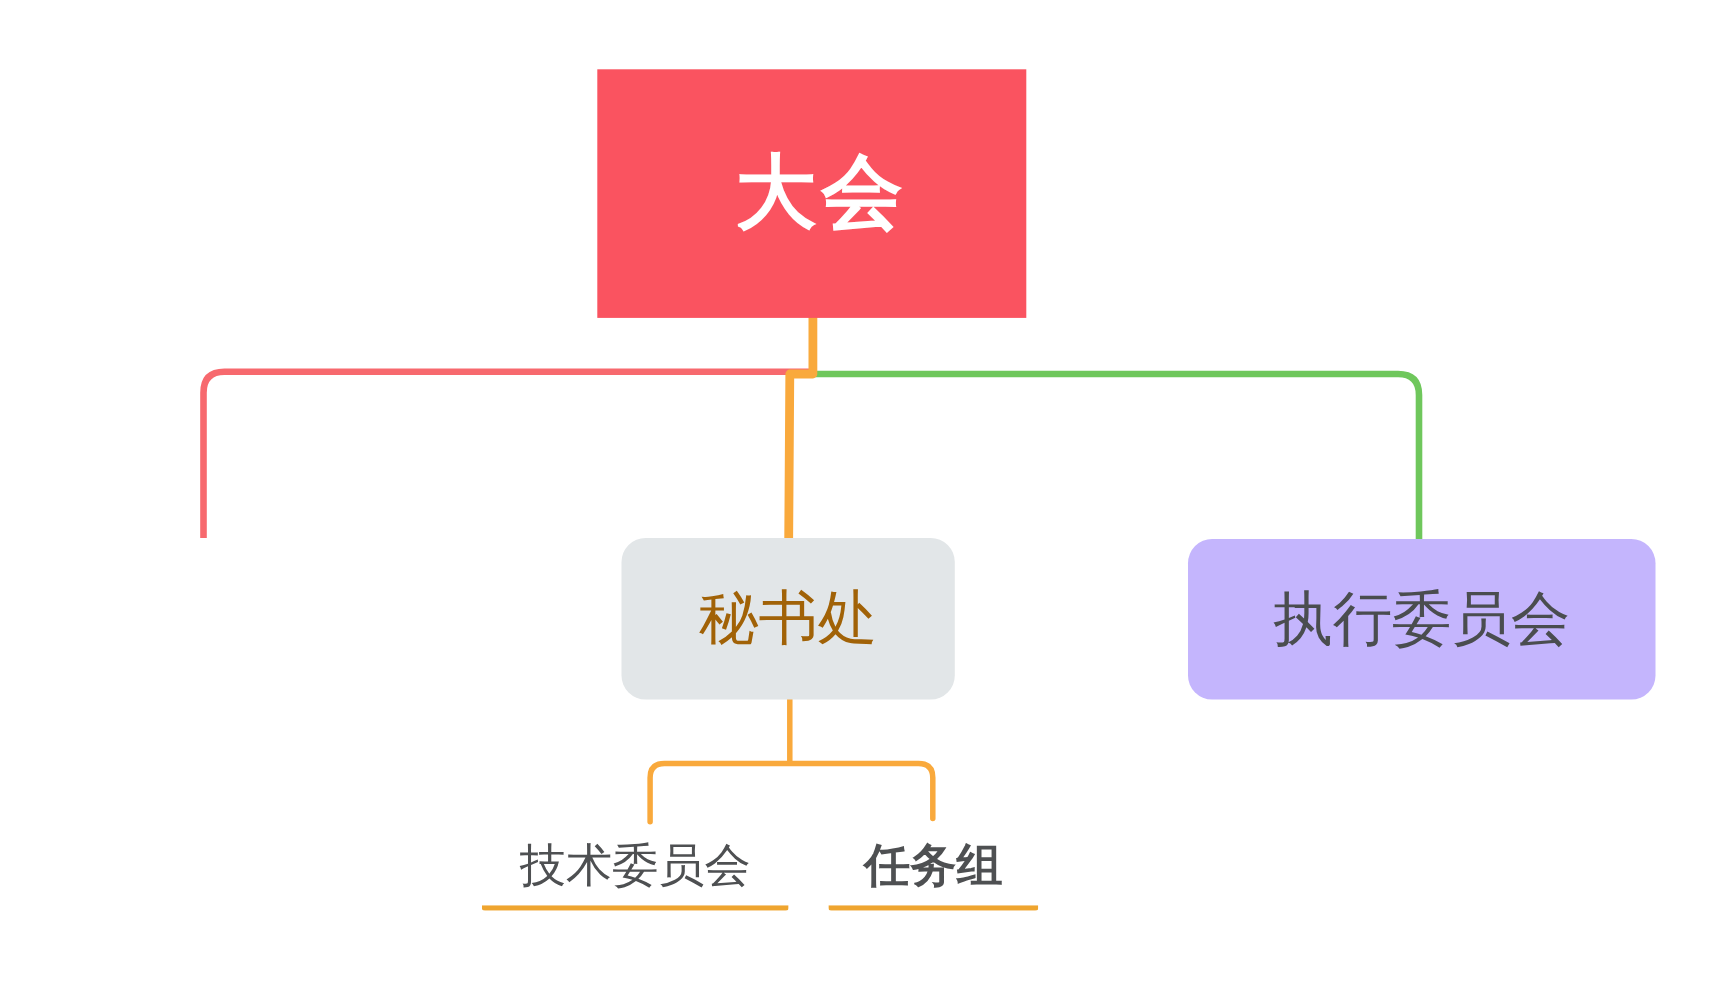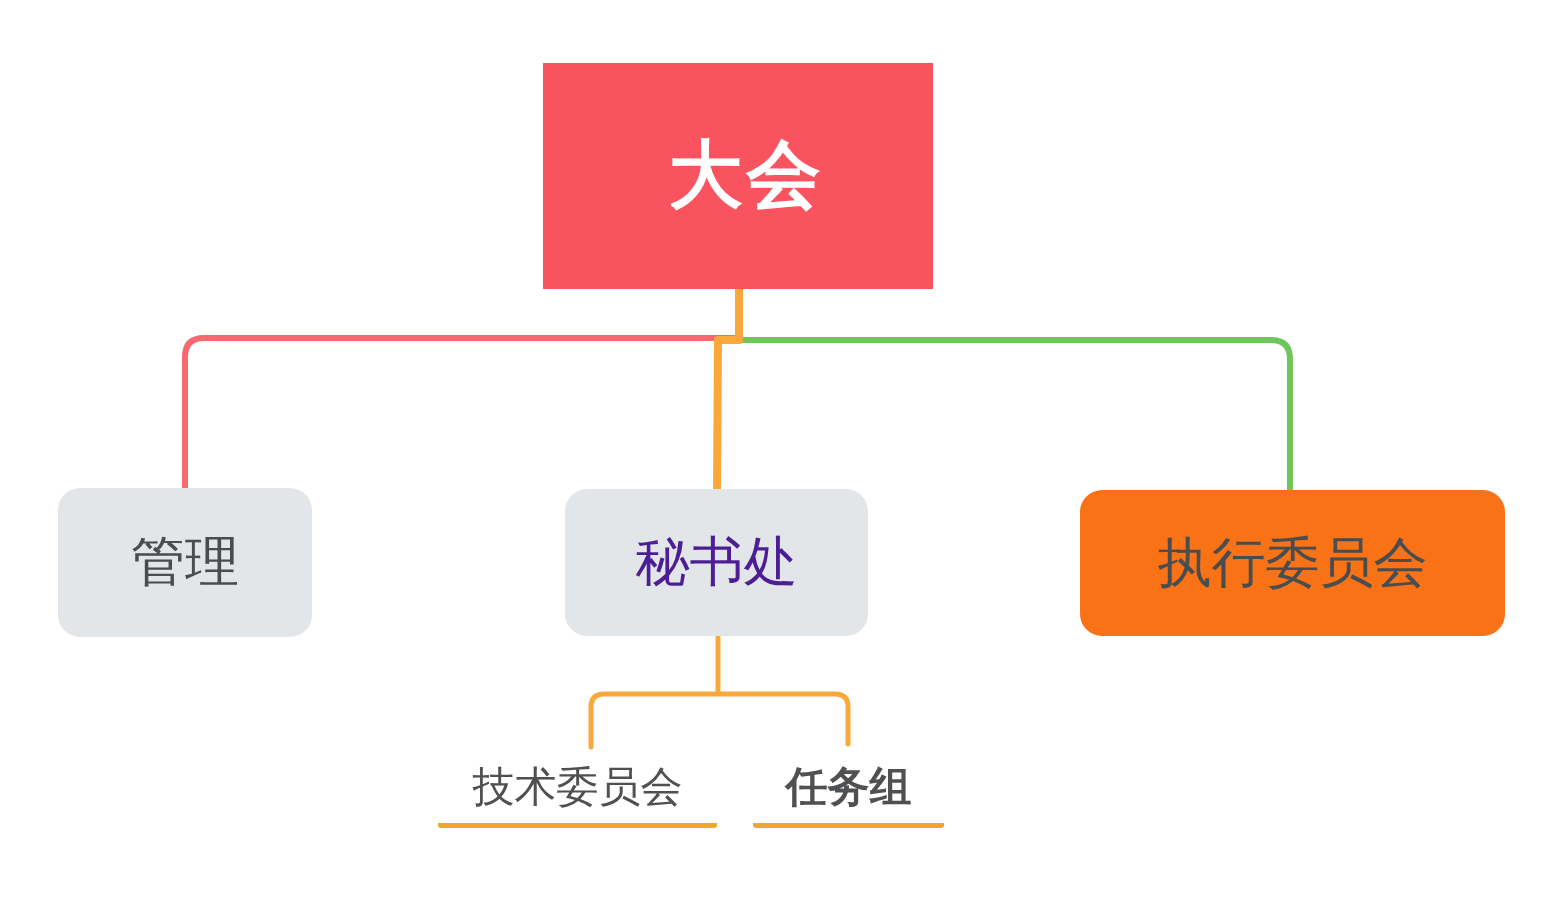--- a/index.html
+++ b/index.html
@@ -96,23 +96,22 @@
   <svg class="connectors" width="1556" height="904" viewBox="0 0 1556 904" fill="none">
     <path d="M 740 338 L 204 338 Q 185 338 185 357 L 185 489" stroke-width="6" stroke-linejoin="round" fill="none" stroke="#F7696E"></path>
     <path d="M 740 340 L 1271 340 Q 1290 340 1290 359 L 1290 491" stroke-width="6" stroke-linejoin="round" fill="none" stroke="#6FC75C"></path>
     <path d="M 739 288 L 739 340 L 718 340 L 717 490" stroke-width="8" stroke-linejoin="round" fill="none" stroke="#F9A93C"></path>
     <path d="M 718 635 L 718 695" stroke-width="5" fill="none" stroke="#F9A93C"></path>
     <path d="M 591 747 L 591 707 Q 591 694 604 694 L 835 694 Q 848 694 848 707 L 848 744" stroke-width="5" stroke-linecap="round" stroke-linejoin="round" fill="none" stroke="#F9A93C"></path>
   </svg>
 
   <div class="node node-root" style="color: rgb(255, 255, 255); background-color: rgb(250, 83, 96); padding-left: 17px;" title="大会">大会</div>
 
-  <div class="node node-branch node-management" style="color: rgb(74, 77, 79); background-color: rgb(226, 230, 232);">管理</div>
 
-  <div class="node node-branch node-secretariat" style="color: #4c1d95; background-color: rgb(226, 230, 232);">秘书处</div>
+  <div class="node node-branch node-secretariat" style="color: #a16207; background-color: rgb(226, 230, 232);">秘书处</div>
 
-  <div class="node node-branch node-executive" style="color: rgb(74, 77, 79); background-color: #f97316; text-align: right;">执行委员会</div>
+  <div class="node node-branch node-executive" style="color: rgb(74, 77, 79); background-color: #c4b5fd; text-align: right;">执行委员会</div>
 
   <div class="node-leaf node-technical" style="color: rgb(78, 80, 82); border-bottom-color: rgb(239, 165, 47);">技术委员会</div>
 
   <div class="node-leaf node-taskgroup" style="color: rgb(78, 80, 82); border-bottom-color: rgb(239, 165, 47);">任务组</div>
 
 </div>
 
 </body></html>

